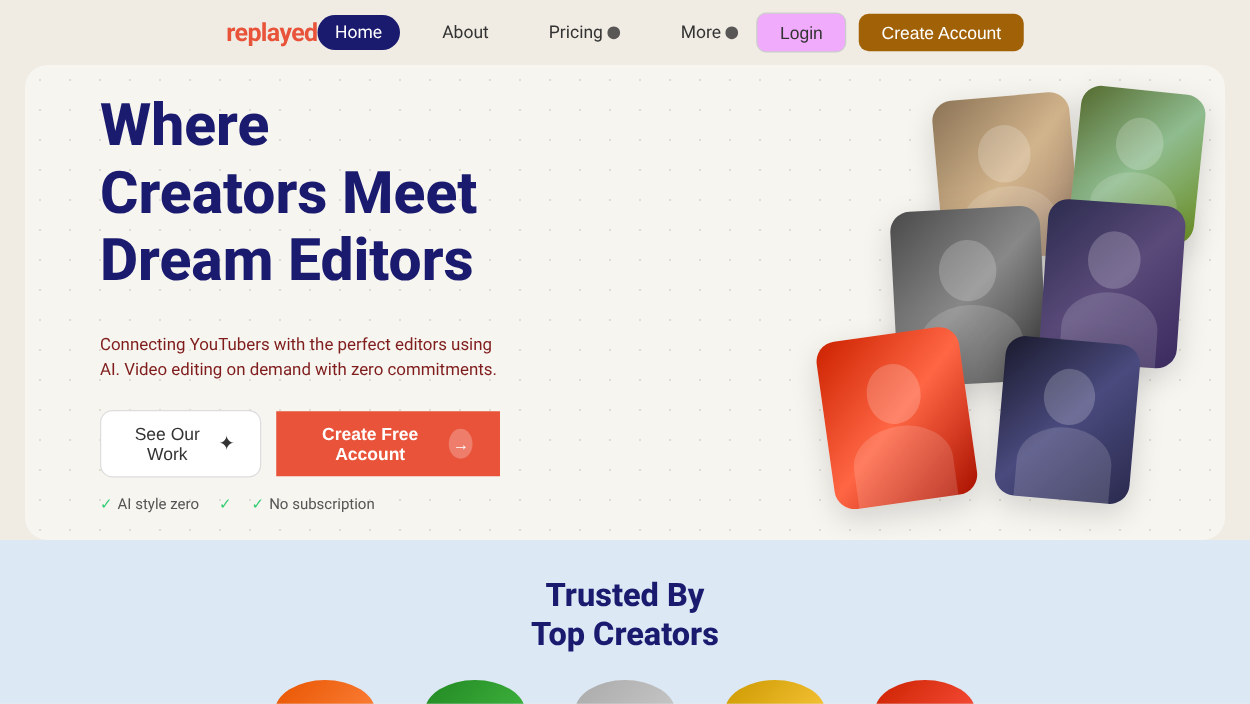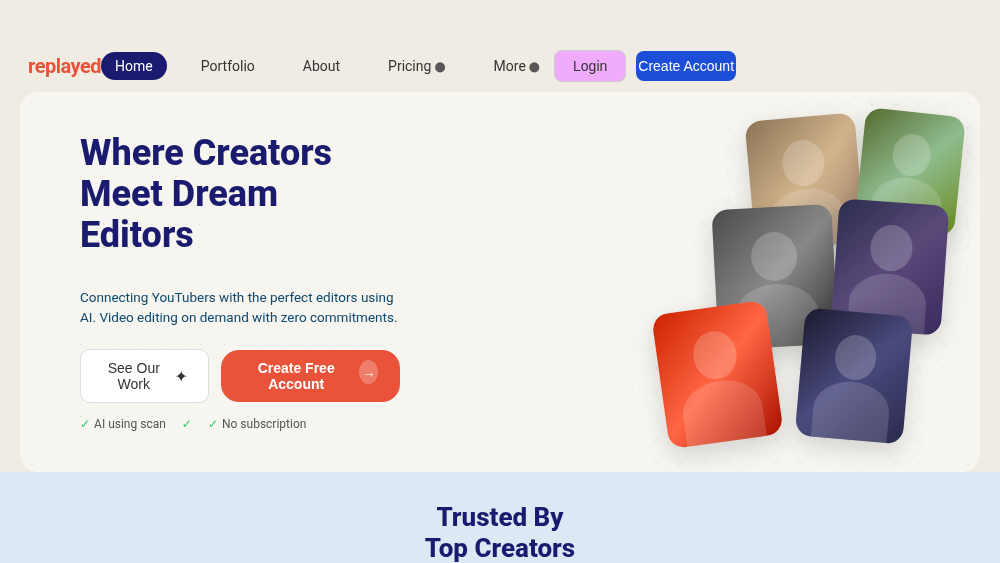--- a/index.html
+++ b/index.html
@@ -10,24 +10,23 @@
       height: 563px;
       overflow: hidden;
     }
 
     
     nav {
       position: relative;
       z-index: 10;
       display: flex;
       align-items: center;
-      justify-content: flex-start;
+      justify-content: center;
       padding: 10px 28px;
       background: #f0ece4;
-      margin-top: 40px;
     }
     .logo {
       font-size: 20px;
       font-weight: 700;
       color: #e8533a;
       letter-spacing: -0.5px;
     }
     .nav-links {
       display: flex;
       align-items: center;
@@ -59,22 +58,22 @@
     .btn-login {
       padding: 7px 18px;
       border: 1.5px solid #ccc;
       background: #f0abfc;
       border-radius: 8px;
       font-size: 14px;
       cursor: pointer;
       color: #333;
     }
     .btn-create {
-      padding: 7px 2px;
-      background: #1d4ed8;
+      padding: 7px 18px;
+      background: #a16207;
       border: none;
       border-radius: 8px;
       font-size: 14px;
       cursor: pointer;
       color: #fff;
       font-weight: 500;
     }
 
     
     .hero-section {
@@ -94,29 +93,29 @@
       background-size: 24px 24px;
       opacity: 0.5;
     }
     .hero-content {
       position: relative;
       z-index: 2;
       padding: 0 60px;
       max-width: 440px;
     }
     .hero-title {
-      font-size: 36px;
+      font-size: 47px;
       font-weight: 800;
       color: #1a1a6e;
       line-height: 1.15;
       margin-bottom: 30px;
     }
     .hero-subtitle {
       font-size: 13.5px;
-      color: #0c4a6e;
+      color: #7f1d1d;
       line-height: 1.5;
       margin-bottom: 22px;
       max-width: 320px;
     }
     .hero-buttons {
       display: flex;
       gap: 12px;
       align-items: center;
       margin-bottom: 14px;
     }
@@ -131,25 +130,26 @@
       font-size: 14px;
       cursor: pointer;
       color: #333;
       font-weight: 500;
     }
     .btn-see-work .star {
       font-size: 16px;
     }
     .btn-free-account {
       display: flex;
+      align-items: center;
       gap: 10px;
       padding: 10px 22px;
       background: #e8533a;
       border: none;
-      border-radius: 18px;
+      border-radius: 0;
       font-size: 14px;
       cursor: pointer;
       color: #fff;
       font-weight: 600;
     }
     .btn-free-account .arrow {
       background: rgba(255,255,255,0.25);
       border-radius: 50%;
       width: 24px;
       height: 24px;
@@ -304,21 +304,20 @@
     .avatar-5 { background: linear-gradient(135deg, #cc2200, #ff5544); }
   </style>
 </head>
 <body>
 
 <nav>
   <div class="logo">replayed</div>
 
   <div class="nav-links">
     <div class="nav-link active">Home</div>
-    <div class="nav-link">Portfolio</div>
     <div class="nav-link">About</div>
     <div class="nav-link">
       <span>Pricing</span>
       <span class="chevron">⬤</span>
     </div>
     <div class="nav-link">
       <span>More</span>
       <span class="chevron">⬤</span>
     </div>
   </div>
@@ -343,21 +342,21 @@
       </button>
       <button class="btn-free-account">
         <span>Create Free Account</span>
         <span class="arrow">→</span>
       </button>
     </div>
 
     <div class="hero-features">
       <div class="hero-feature">
         <span class="check">✓</span>
-        <span>AI using scan</span>
+        <span>AI style zero</span>
       </div>
       <div class="hero-feature">
         <span class="check">✓</span>
       </div>
       <div class="hero-feature">
         <span class="check">✓</span>
         <span>No subscription</span>
       </div>
     </div>
   </div>

